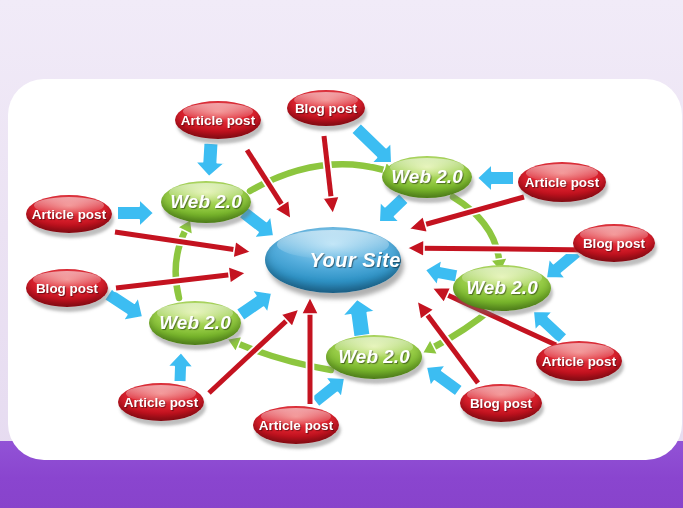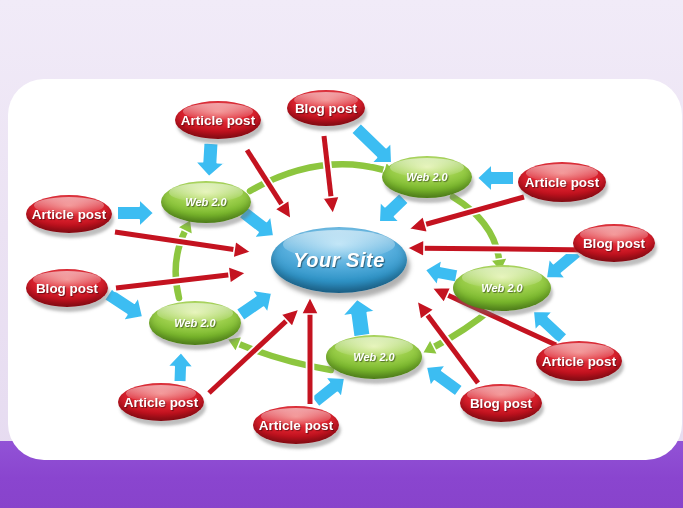--- a/index.html
+++ b/index.html
@@ -29,21 +29,21 @@
     pointer-events:none;
   }
   .node-red{
     background:radial-gradient(ellipse 95% 80% at 50% 28%,#ef7272 0%,#dd2531 38%,#c6121f 66%,#960c15 100%);
     box-shadow:2px 5px 3px rgba(110,110,110,0.45), inset 0 -4px 7px rgba(0,0,0,0.25);
     font-size:13.5px;font-weight:bold;
   }
   .node-web20{
     background:radial-gradient(ellipse 95% 80% at 50% 26%,#ddf0a0 0%,#9ccf4b 40%,#79b72c 68%,#578f1c 100%);
     box-shadow:2px 5px 3px rgba(110,110,110,0.45), inset 0 -4px 7px rgba(0,0,0,0.22);
-    font-size:11px;font-weight:bold;font-style:italic;
+    font-size:19px;font-weight:bold;font-style:italic;
   }
   .node-site{
     background:radial-gradient(ellipse 95% 80% at 50% 26%,#a9dbf4 0%,#56aedd 42%,#2f93c6 70%,#1e6f9e 100%);
     box-shadow:3px 6px 4px rgba(100,100,100,0.5), inset 0 -5px 9px rgba(0,0,0,0.25);
     font-size:20px;font-weight:bold;font-style:italic;letter-spacing:0.5px;
   }
 </style>
 </head>
 <body>
 
@@ -106,21 +106,21 @@
       <line x1="209" y1="393" x2="288.76522624459983" y2="318.55245550504014" stroke="#c41320" stroke-width="5"></line>
       <polygon points="299,309 292.37176556793133,326.8133800361845 280.7723553118111,314.3854404760558" fill="#c41320" stroke="#ffffff" stroke-width="1.6" stroke-linejoin="round"></polygon>
       <line x1="115" y1="232" x2="243.08512691708117" y2="250.83604807604135" stroke="#ffffff" stroke-width="8.6" stroke-linecap="round"></line>
       <line x1="115" y1="232" x2="237.14897210489207" y2="249.96308413307236" stroke="#c41320" stroke-width="5"></line>
       <polygon points="251,252 232.9441957795914,257.9361548121891 235.41759361800356,241.11704951098662" fill="#c41320" stroke="#ffffff" stroke-width="1.6" stroke-linejoin="round"></polygon>
       <line x1="116" y1="288" x2="238.05272851303096" y2="273.91699286388103" stroke="#ffffff" stroke-width="8.6" stroke-linecap="round"></line>
       <line x1="116" y1="288" x2="232.09227489780417" y2="274.6047375117918" stroke="#c41320" stroke-width="5"></line>
       <polygon points="246,273 230.08635300806438,283.3925857906518 228.13774317231716,266.5046338808426" fill="#c41320" stroke="#ffffff" stroke-width="1.6" stroke-linejoin="round"></polygon>
     </svg>
   <div id="nodes-layer">
-      <div class="node node-site" style="left: 271px; top: 227px; width: 136px; height: 66px;">
+      <div class="node node-site" style="left: 265px; top: 227px; width: 136px; height: 66px; justify-content: flex-end;">
         <span style="position: relative; z-index: 2;">Your Site</span>
       </div>
       <div class="node node-web20" style="left: 161px; top: 181px; width: 90px; height: 42px;">
         <span style="position: relative; z-index: 2;">Web 2.0</span>
       </div>
       <div class="node node-web20" style="left: 382px; top: 156px; width: 90px; height: 42px;">
         <span style="position: relative; z-index: 2;">Web 2.0</span>
       </div>
       <div class="node node-web20" style="left: 453px; top: 265px; width: 98px; height: 46px;">
         <span style="position: relative; z-index: 2;">Web 2.0</span>

